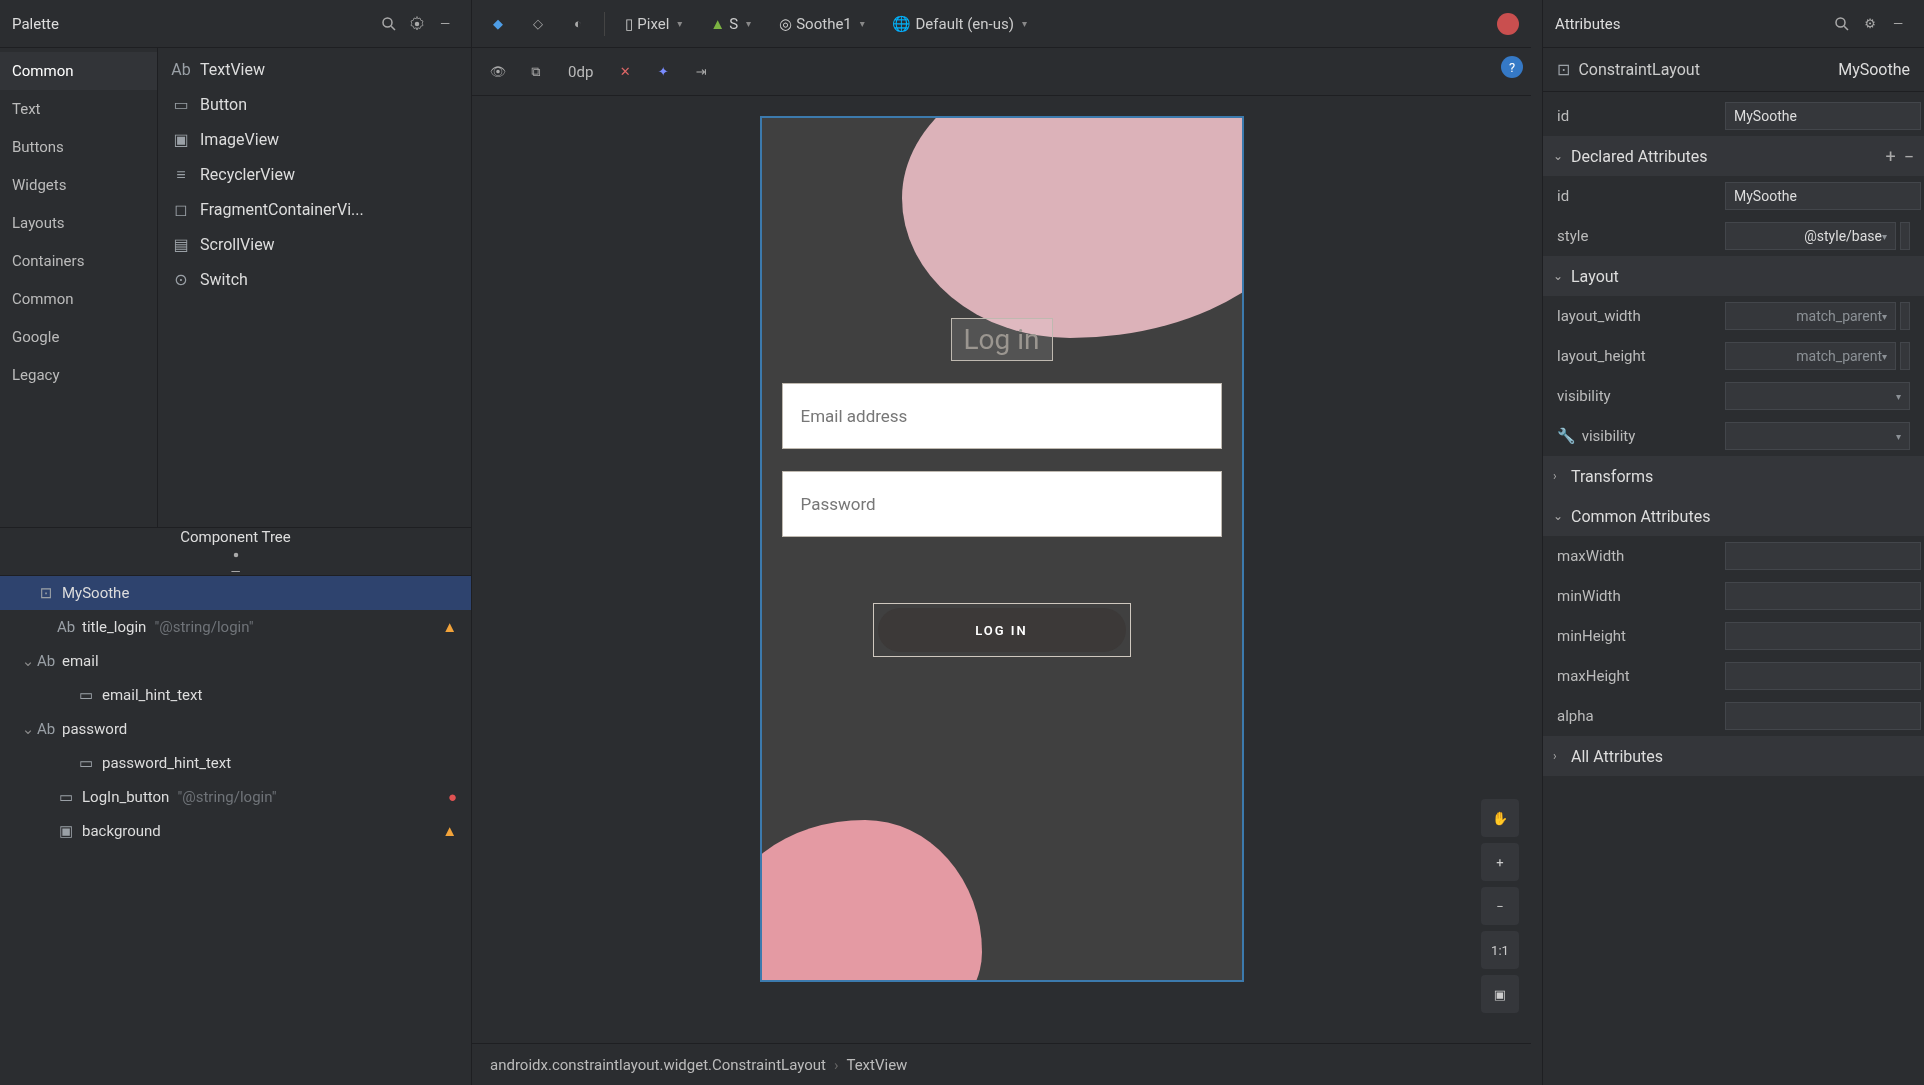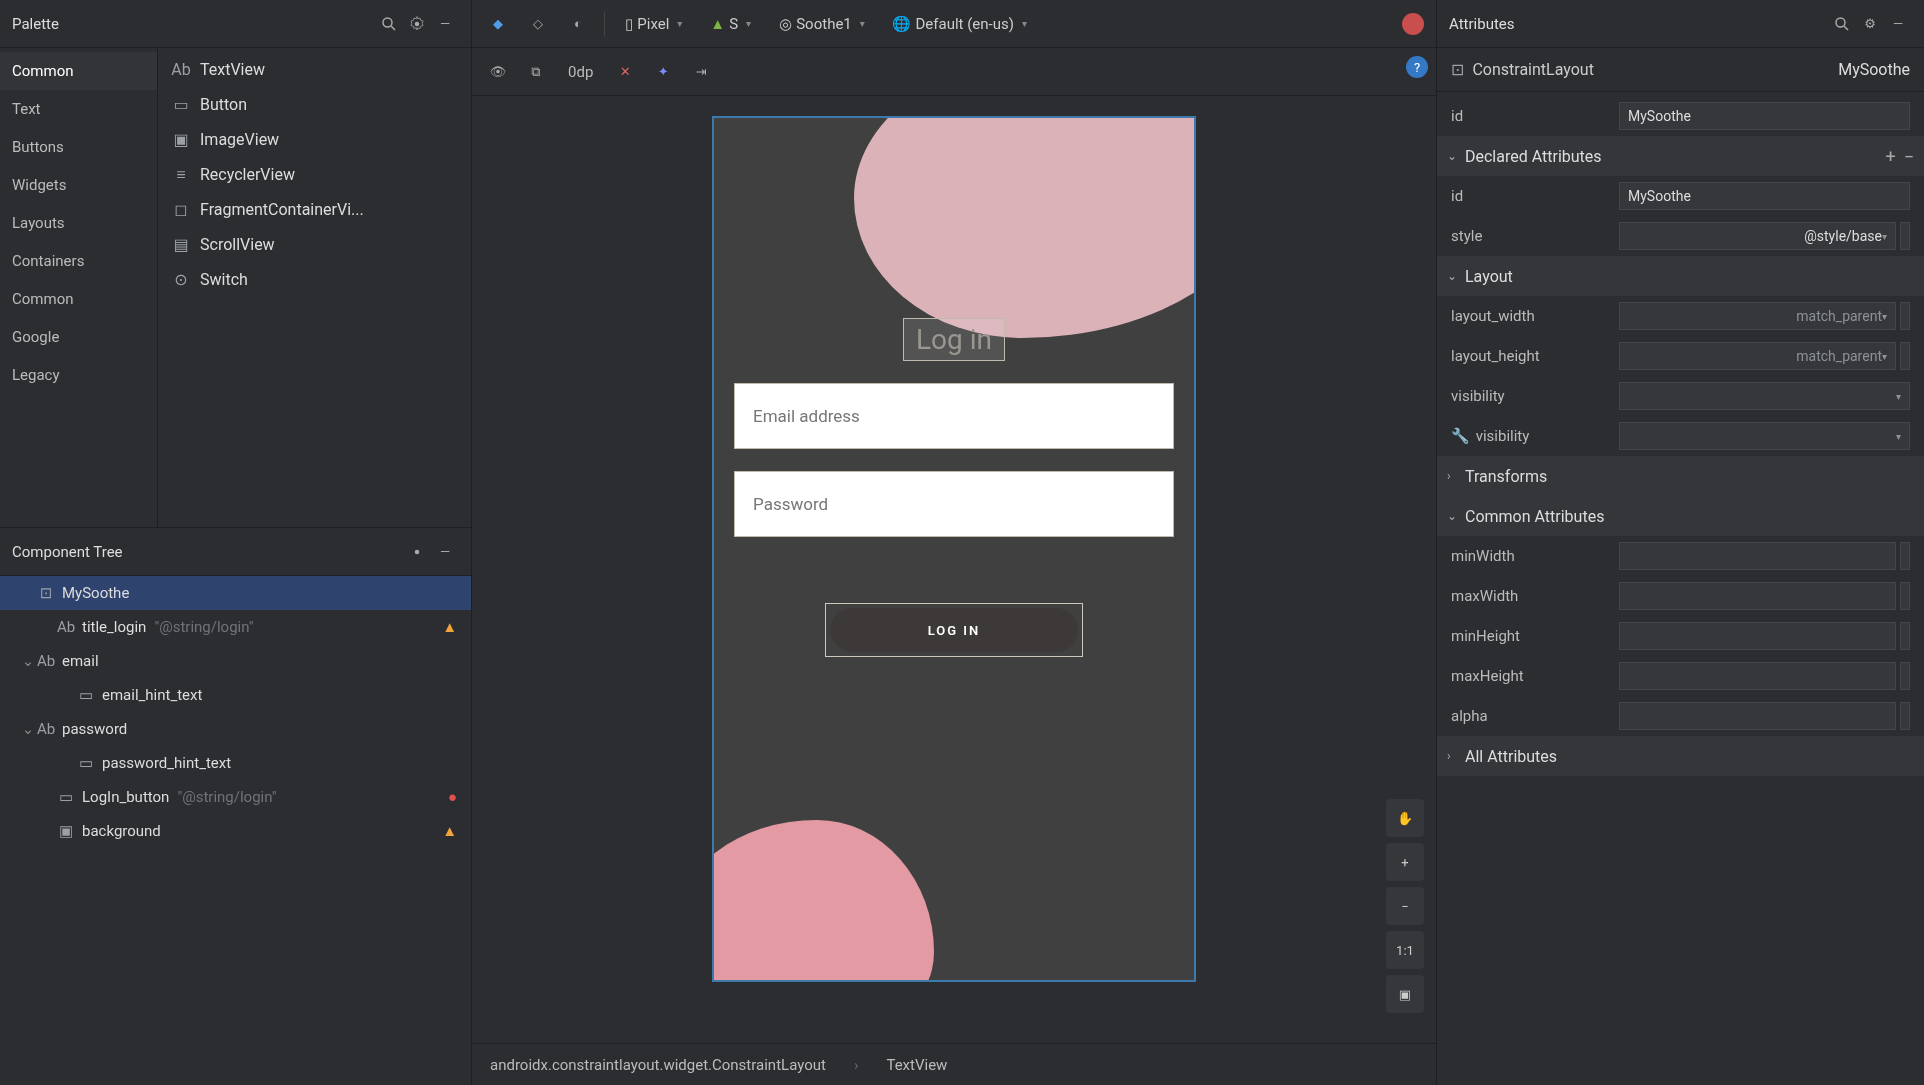--- a/index.html
+++ b/index.html
@@ -14,21 +14,21 @@
 .icon-btn svg { width:18px; height:18px; }
 
 .palette-body { display:flex; flex:0 0 auto; height:480px; border-bottom:1px solid #1e1f22; }
 .pal-cats { width:158px; border-right:1px solid #1e1f22; padding-top:4px; }
 .pal-cats li { list-style:none; padding:10px 12px; font-size:15px; cursor:pointer; }
 .pal-cats li.sel { background:#323438; color:#fff; }
 .pal-items { flex:1; padding-top:4px; }
 .pal-items li { list-style:none; padding:8px 12px; display:flex; align-items:center; font-size:16px; color:#ddd; cursor:pointer; }
 .pal-items li .pi-ico { width:22px; margin-right:8px; display:flex; align-items:center; justify-content:center; color:#9aa0a6; }
 
-.comp-tree-hdr { display:flex; align-items:center; height:48px; padding:0 12px; border-bottom:1px solid #1e1f22; }
+.comp-tree-hdr { display:flex; align-items:center; height:48px; padding:0 12px; border-bottom:1px solid #1e1f22;flex-direction:column; }
 .comp-tree-hdr .title { flex:1; font-size:15px; color:#ddd; }
 .comp-tree { flex:1; overflow:auto; }
 .tree-row { display:flex; align-items:center; height:34px; padding:0 8px; font-size:15px; cursor:pointer; }
 .tree-row.sel { background:#2e436e; color:#fff; }
 .tree-row .indent0 { width:12px; } .tree-row .indent1 { width:32px; } .tree-row .indent2 { width:52px; }
 .tree-row .chev { width:16px; text-align:center; color:#888; }
 .tree-row .tico { width:20px; margin-right:6px; display:flex; align-items:center; justify-content:center; color:#9aa0a6; }
 .tree-row .tname { color:#ddd; }
 .tree-row .thint { color:#6f7378; margin-left:8px; }
 .tree-row .status { margin-left:auto; margin-right:6px; }
@@ -47,25 +47,25 @@
 .form-wrap { position:absolute; top:200px; left:0; right:0; display:flex; flex-direction:column; align-items:center; }
 .login-title { font-size:28px; color:#9b9690; border:1px solid #bfb9b0; padding:4px 12px; background:rgba(255,255,255,.1); }
 .txt-field { width:440px; height:66px; margin-top:22px; border:1px solid #bfb9b0; background:#fff; padding:0 18px; font-size:17px; color:#777; display:flex; align-items:center; }
 .txt-field:first-of-type { box-shadow:0 0 0 1px #bfb9b0; }
 .login-btn-grp { margin-top:66px; padding:4px; border:1px solid #cfc8bf; }
 .login-btn { width:248px; height:44px; background:#3c3938; color:#fff; border:none; border-radius:22px; letter-spacing:2px; font-size:13px; font-weight:600; cursor:pointer; }
 
 .side-controls { position:absolute; right:12px; bottom:30px; display:flex; flex-direction:column; gap:6px; }
 .side-controls .sq { width:38px; height:38px; background:#35373b; color:#ccc; display:flex; align-items:center; justify-content:center; cursor:pointer; border-radius:4px; font-size:13px; }
 
-.breadcrumb { height:42px; display:flex; align-items:center; padding:0 18px; gap:28px; color:#bbb; font-size:15px; border-top:1px solid #1e1f22; }
+.breadcrumb { height:42px; display:flex; align-items:center; padding:0 18px; gap:8px; color:#bbb; font-size:15px; border-top:1px solid #1e1f22; }
 .breadcrumb .sep { color:#666; }
 
 
-.right-col { width:488px; display:flex; flex-direction:column; border-left:1px solid #1e1f22; }
+.right-col { width:382px; display:flex; flex-direction:column; border-left:1px solid #1e1f22;margin-left:11px; }
 .attr-top { display:flex; align-items:center; height:48px; padding:0 12px; border-bottom:1px solid #1e1f22; }
 .attr-top .title { flex:1; font-size:15px; color:#ddd; }
 .attr-crumb { display:flex; align-items:center; height:44px; padding:0 14px; border-bottom:1px solid #1e1f22; font-size:16px; }
 .attr-crumb .crumb-ico { margin-right:8px; color:#9aa0a6; }
 .attr-crumb .crumb-type { flex:1; color:#ccc; }
 .attr-crumb .crumb-name { color:#ddd; }
 .attr-body { flex:1; overflow:auto; padding:4px 0; }
 .attr-row { display:flex; align-items:center; height:40px; padding:0 14px; }
 .attr-row .label { flex:0 0 168px; color:#bbb; font-size:15px; }
 .attr-row input, .attr-row .dd { flex:1; height:28px; background:#35373b; border:1px solid #43464b; color:#ddd; padding:0 8px; font-size:14px; }
@@ -356,26 +356,26 @@
       <div class="section-hdr">
           <span class="chev">›</span>
           <span>Transforms</span>
         </div>
 
       <div class="section-hdr">
           <span class="chev">⌄</span>
           <span>Common Attributes</span>
         </div>
       <div class="attr-row">
+          <span class="label">maxWidth</span>
+          <input style="">
+          <span class="stub"></span>
+        </div>
+      <div class="attr-row">
           <span class="label">minWidth</span>
-          <input style="">
-          <span class="stub"></span>
-        </div>
-      <div class="attr-row">
-          <span class="label">maxWidth</span>
           <input style="">
           <span class="stub"></span>
         </div>
       <div class="attr-row">
           <span class="label">minHeight</span>
           <input style="">
           <span class="stub"></span>
         </div>
       <div class="attr-row">
           <span class="label">maxHeight</span>

